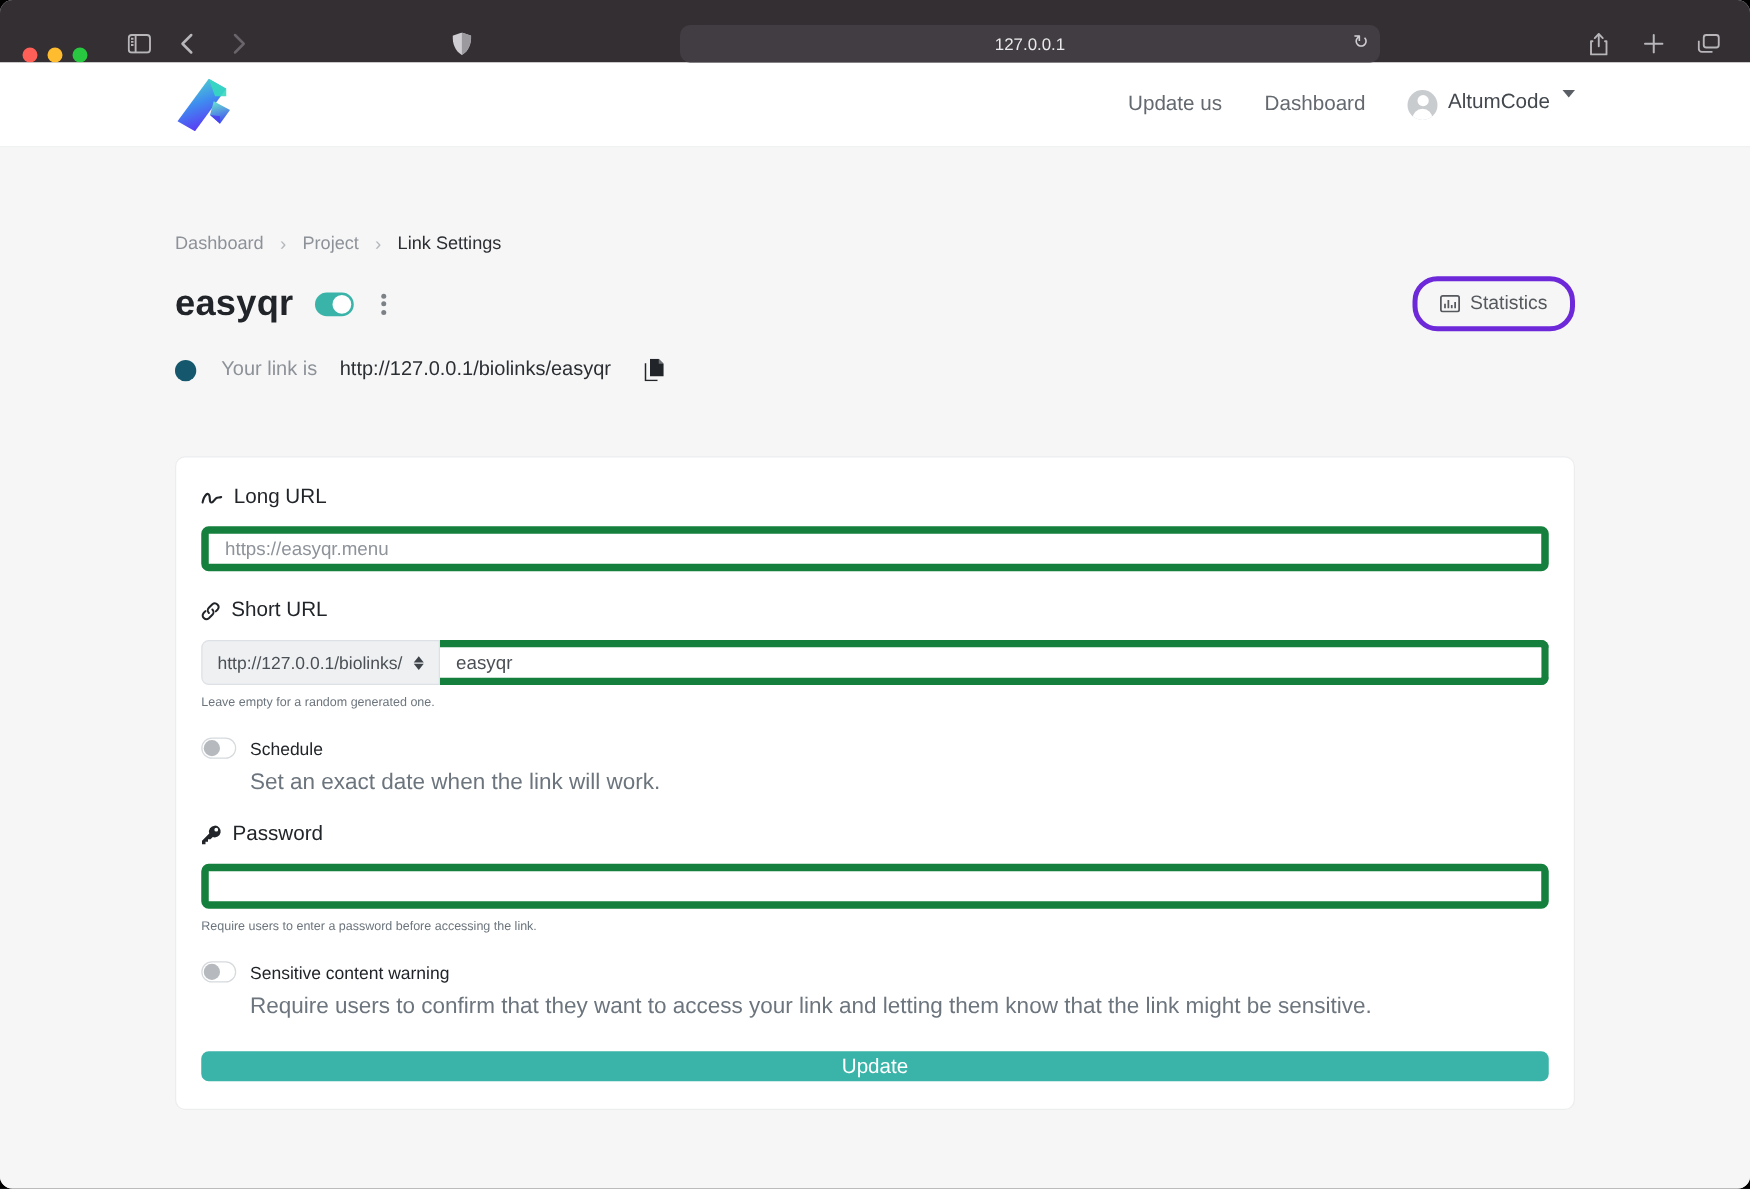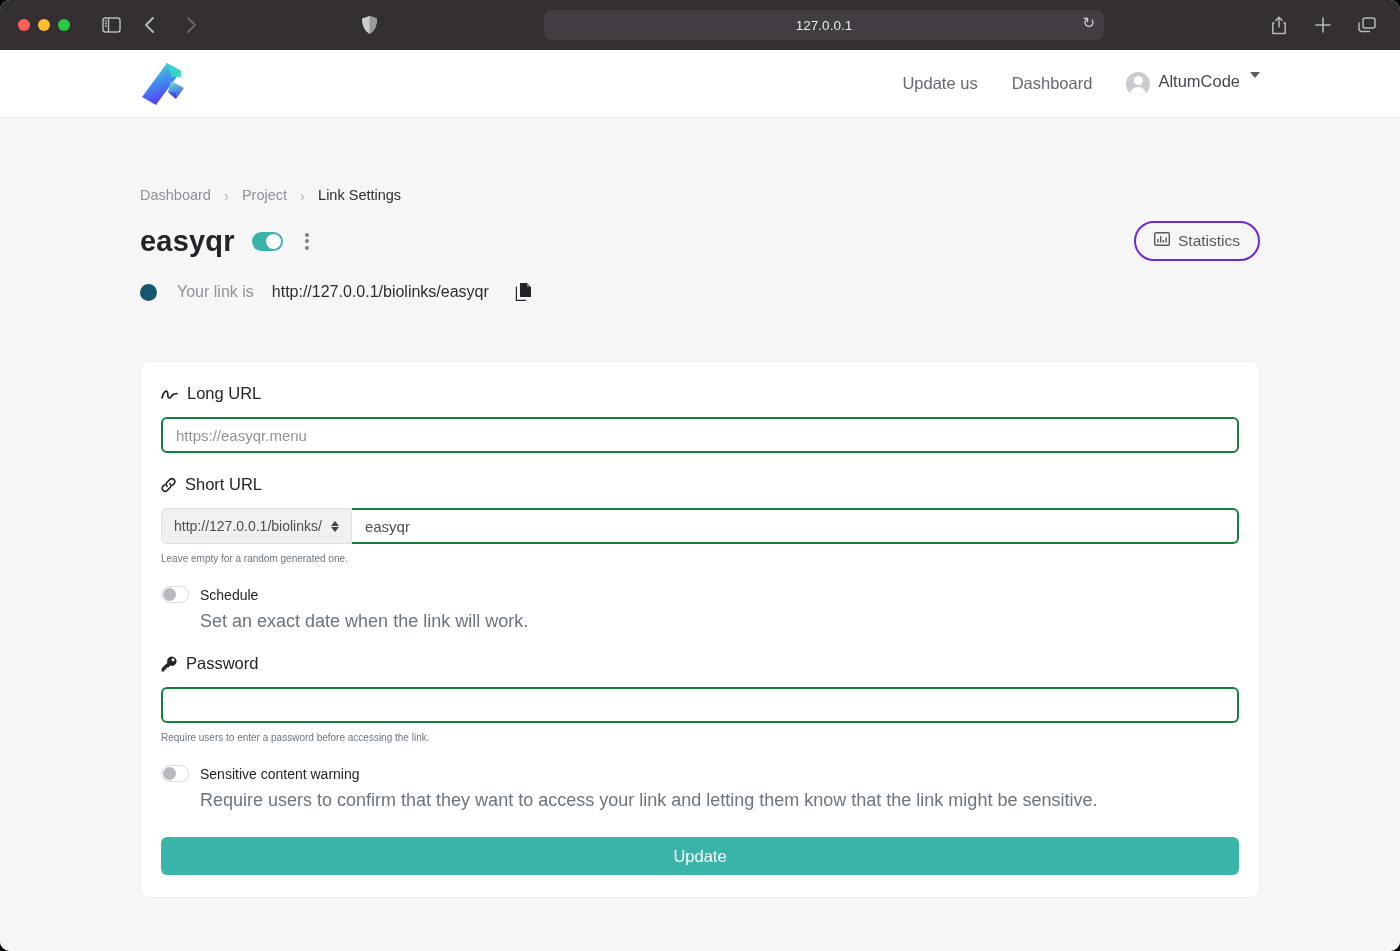--- a/index.html
+++ b/index.html
@@ -1,20 +1,20 @@
 <!DOCTYPE html>
 <html><head>
 <meta charset="utf-8">
 <style>
   * { margin:0; padding:0; box-sizing:border-box; }
   html,body { width:1400px; height:951px; background:#000; font-family:"Liberation Sans", sans-serif; }
   .window { width:1400px; height:951px; border-radius:10px; overflow:hidden; display:flex; flex-direction:column; background:#f6f6f6; }
 
   
-  .browser-bar { height:50px; background:#332f33; display:flex; align-items:center; padding:0 18px; flex-shrink:0; }
+  .browser-bar { height:50px; background:#332f33; display:flex; align-items:flex-end; padding:0 18px; flex-shrink:0; }
   .traffic { display:flex; gap:8px; margin-right:26px; }
   .traffic span { width:12px; height:12px; border-radius:50%; display:block; }
   .t-red { background:#ff5f57; } .t-yellow { background:#febc2e; } .t-green { background:#28c840; }
   .chrome-icon { color:#b8b6ba; display:flex; align-items:center; justify-content:center; width:30px; height:30px; }
   .chrome-icon svg { display:block; }
   .chrome-icon.dim { color:#68646a; }
   .nav-arrows { display:flex; gap:12px; margin-left:8px; }
   .url-bar { flex:0 0 560px; margin:0 auto; height:30px; background:#413d42; border-radius:8px; display:flex; align-items:center; justify-content:center; position:relative; color:#e9e8ea; font-size:13.5px; }
   .url-bar .reload { position:absolute; right:9px; top:4px; color:#cfcdd1; font-size:15px; }
   .shield-wrap { margin-right:12px; }
@@ -42,50 +42,50 @@
   .crumb-sep { color:#b3b8bd; font-size:15px; line-height:1; }
 
   .title-row { margin-top:18px; display:flex; align-items:center; }
   .page-title { font-size:29px; font-weight:700; color:#212529; letter-spacing:0.2px; }
   .toggle { position:relative; border-radius:999px; cursor:pointer; flex-shrink:0; }
   .toggle .knob { position:absolute; border-radius:50%; }
   .toggle-on { width:31px; height:19px; background:#3ab3a9; margin-left:17px; }
   .toggle-on .knob { width:15px; height:15px; background:#fff; right:2px; top:2px; }
   .dots-menu { margin-left:22px; color:#7c8187; font-size:17px; letter-spacing:0; line-height:0.45; cursor:pointer; display:flex; flex-direction:column; gap:2.5px; }
   .dots-menu i { width:4px; height:4px; background:#7c8187; border-radius:50%; display:block; }
-  .stats-btn { margin-left:auto; display:flex; align-items:flex-start; gap:8px; border:2px solid #6d28d9; border-radius:20px; padding:9px 18px; color:#55595e; font-size:15.5px; background:#f6f6f6; cursor:pointer; }
+  .stats-btn { margin-left:auto; display:flex; align-items:center; gap:8px; border:4px solid #6d28d9; border-radius:20px; padding:9px 18px; color:#55595e; font-size:15.5px; background:#f6f6f6; cursor:pointer; }
   .stats-btn svg { display:block; }
 
   .link-row { margin-top:22px; display:flex; align-items:center; font-size:16px; }
   .status-dot { width:17px; height:17px; border-radius:50%; background:#15586e; flex-shrink:0; }
   .link-prefix { color:#8d9299; margin-left:20px; }
   .link-url { color:#2b2f33; margin-left:6px;padding-left:12px; }
   .copy-btn { margin-left:26px; cursor:pointer; color:#212529; display:flex; }
 
   
   .card { margin-top:60px; background:#fff; border:1px solid #ecedef; border-radius:8px; padding:22px 20px 22px 20px; }
   .field-label { display:flex; align-items:center; gap:9px; font-size:16.5px; color:#212529; }
   .field-label svg { display:block; color:#212529; }
-  .text-input { margin-top:14px; width:100%; height:36px; border:2px solid #15803d; border-radius:6px; padding:0 13px; font-size:15px; color:#4b5056; font-family:"Liberation Sans", sans-serif; background:#fff; outline:none; }
+  .text-input { margin-top:14px; width:100%; height:36px; border:6px solid #15803d; border-radius:6px; padding:0 13px; font-size:15px; color:#4b5056; font-family:"Liberation Sans", sans-serif; background:#fff; outline:none; }
   .text-input::placeholder { color:#8e939a; opacity:1; }
   .section { margin-top:22px; }
   .input-group { margin-top:14px; display:flex; width:100%; }
   .domain-select { display:flex; align-items:center; gap:9px; background:#eef0f2; border:1px solid #dde1e5; border-radius:6px 0 0 6px; padding:0 12px; height:36px; font-size:14px; color:#4b5056; cursor:pointer; white-space:nowrap; }
   .sort-caret { display:flex; flex-direction:column; gap:1px; }
   .sort-caret b { width:0; height:0; border-left:4px solid transparent; border-right:4px solid transparent; display:block; }
   .sort-caret .up { border-bottom:5px solid #3f444a; }
   .sort-caret .dn { border-top:5px solid #3f444a; }
   .input-group .text-input { margin-top:0; border-radius:0 6px 6px 0; border-left:none; flex:1; }
   .help-text { margin-top:9px; font-size:10px; color:#6c757d; }
   .toggle-field { margin-top:22px; display:flex; align-items:center; gap:11px; }
   .toggle-off { width:28px; height:17px; background:#fff; border:1px solid #d6dadd; }
   .toggle-off .knob { width:13px; height:13px; background:#b6babe; left:1px; top:1px; }
   .toggle-field .label { font-size:14px; color:#212529; }
   .toggle-help { margin-left:39px; margin-top:8px; font-size:18px; color:#6c757d; }
-  .update-btn { margin-top:26px; width:100%; height:38px; background:#3ab3a9; border:none; border-radius:6px; color:#fff; font-size:16.5px; font-family:"Liberation Sans", sans-serif; cursor:pointer; display:flex; align-items:center; justify-content:center; }
+  .update-btn { margin-top:26px; width:100%; height:24px; background:#3ab3a9; border:none; border-radius:6px; color:#fff; font-size:16.5px; font-family:"Liberation Sans", sans-serif; cursor:pointer; display:flex; align-items:center; justify-content:center; }
 </style>
 </head>
 <body>
 
 <div class="window">
 
   <div class="browser-bar">
     <div class="traffic">
       <span class="t-red"></span>
       <span class="t-yellow"></span>

